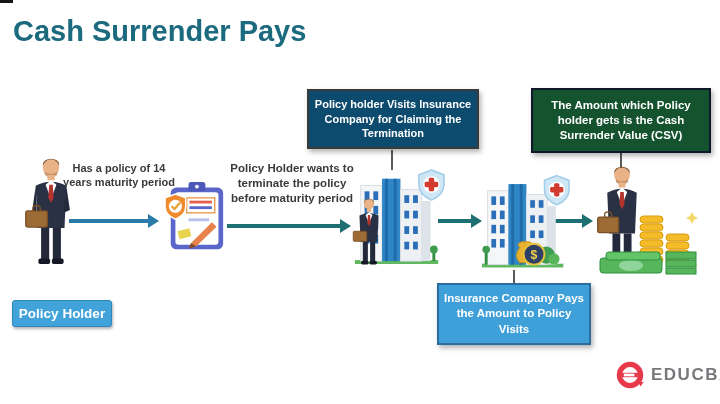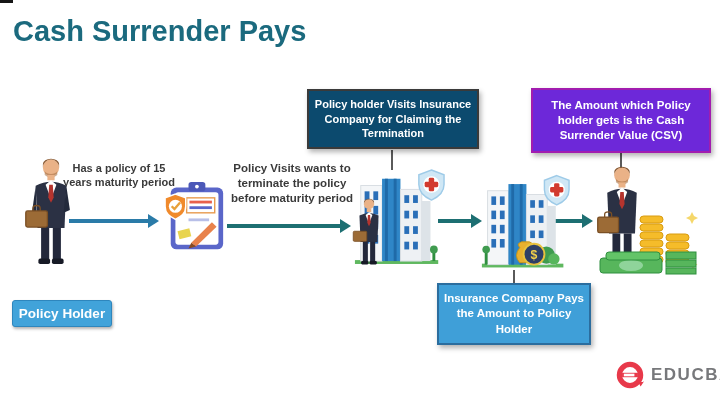--- a/index.html
+++ b/index.html
@@ -4,54 +4,54 @@
 <style>
   html,body{margin:0;padding:0;background:#fff;font-family:"Liberation Sans",sans-serif;}
   #canvas{position:relative;width:720px;height:404px;background:#ffffff;overflow:hidden;}
   .abs{position:absolute;}
   .title{position:absolute;left:13px;top:15px;font-size:29px;font-weight:bold;color:#1b6a7e;}
   .flowtext{position:absolute;font-weight:bold;color:#3a3a3a;text-align:center;line-height:1.3;}
   .step1{left:60px;top:161px;width:118px;font-size:11px;}
   .step2{left:219px;top:161px;width:146px;font-size:11.5px;}
   .box{position:absolute;color:#ffffff;font-weight:bold;text-align:center;display:flex;align-items:center;justify-content:center;line-height:1.32;box-shadow:2px 3px 5px rgba(0,0,0,.3);padding:2px 5px;box-sizing:border-box;}
   .box-visit{left:307px;top:89px;width:172px;height:60px;background:#0c4a6e;border:2px solid #3a3a3a;font-size:11px;}
-  .box-csv{left:531px;top:88px;width:180px;height:65px;background:#6d28d9;border:2px solid #a21caf;font-size:11.5px;}
+  .box-csv{left:531px;top:88px;width:180px;height:65px;background:#14532d;border:2px solid #0f172a;font-size:11.5px;}
   .box-pay{left:437px;top:283px;width:154px;height:62px;background:#3f9fd8;border:2px solid #2b6d9e;font-size:11.5px;}
   .label-ph{position:absolute;left:12px;top:276px;width:98px;height:25px;background:#41a3da;border:1px solid #2e86bd;border-radius:3px;color:#fff;font-weight:bold;font-size:13.5px;display:flex;align-items:center;justify-content:center;box-shadow:1px 2px 3px rgba(0,0,0,.3);margin-top:24px;}
   .arrow{position:absolute;height:4px;background:var(--ac);}
   .arrow::after{content:"";position:absolute;right:-11px;top:-5px;width:0;height:0;border-left:11px solid var(--ac);border-top:7px solid transparent;border-bottom:7px solid transparent;}
   .conn{position:absolute;width:2px;background:#5a5a5a;}
   .top-sliver{position:absolute;left:0;top:0;width:13px;height:3px;background:#161616;}
   .brand{position:absolute;left:615px;top:360px;display:flex;align-items:center;gap:6px;}
   .brand-text{font-size:17px;color:#77787b;font-weight:600;letter-spacing:1.5px;}
 </style>
 </head>
 <body>
 
 <div id="canvas">
 
   <div class="top-sliver"></div>
 
   <div class="title">Cash Surrender Pays</div>
 
-  <div class="flowtext step1">Has a policy of 15 years maturity period</div>
-  <div class="flowtext step2">Policy Visits wants to terminate the policy before maturity period</div>
+  <div class="flowtext step1">Has a policy of 14 years maturity period</div>
+  <div class="flowtext step2">Policy Holder wants to terminate the policy before maturity period</div>
 
   <div class="arrow" style="--ac:#2a7ba8;left:69px;top:219px;width:79px;"></div>
   <div class="arrow" style="--ac:#1d6f72;left:227px;top:224px;width:113px;"></div>
   <div class="arrow" style="--ac:#1d6f72;left:438px;top:219px;width:33px;"></div>
   <div class="arrow" style="--ac:#1d6f72;left:549px;top:219px;width:33px;"></div>
 
   <div class="conn" style="left:391px;top:150px;height:20px;"></div>
   <div class="conn" style="left:620px;top:153px;height:17px;"></div>
   <div class="conn" style="left:513px;top:270px;height:14px;"></div>
 
   <div class="box box-visit">Policy holder Visits Insurance Company for Claiming the Termination</div>
   <div class="box box-csv">The Amount which Policy holder gets is the Cash Surrender Value (CSV)</div>
-  <div class="box box-pay">Insurance Company Pays the Amount to Policy Holder</div>
+  <div class="box box-pay">Insurance Company Pays the Amount to Policy Visits</div>
 
   <svg class="abs" style="left:24px;top:156px;width:54px;height:117px;" viewBox="0 0 60 130">
     <circle cx="30" cy="13" r="9" fill="#eab287"></circle>
     <path d="M21,13 a9,9 0 0 1 18,0 l0,-4 a9,6 0 0 0 -18,0 z" fill="#8a5a33"></path>
     <path d="M23,17 a8,6 0 0 0 14,0 l0,4 a8,5 0 0 1 -14,0 z" fill="#a06a3d" opacity="0.55"></path>
     <rect x="26" y="21" width="8" height="6" fill="#eab287"></rect>
     <path d="M13,33 Q30,24 47,33 L45,80 L15,80 Z" fill="#2b3144"></path>
     <polygon points="30,27 24,32 30,48 36,32" fill="#ffffff"></polygon>
     <polygon points="28,32 32,32 33,46 30,52 27,46" fill="#b5342e"></polygon>
     <path d="M13,33 L9,62 L14,64 Z" fill="#232a3c"></path>

